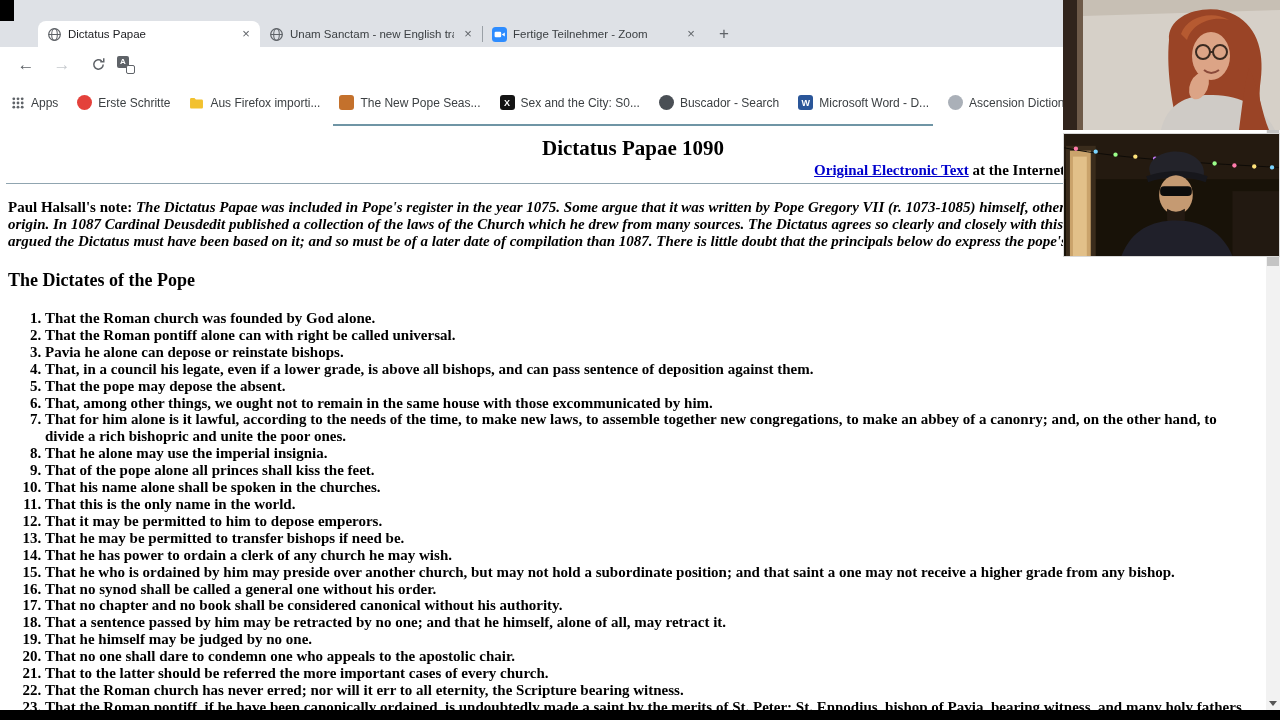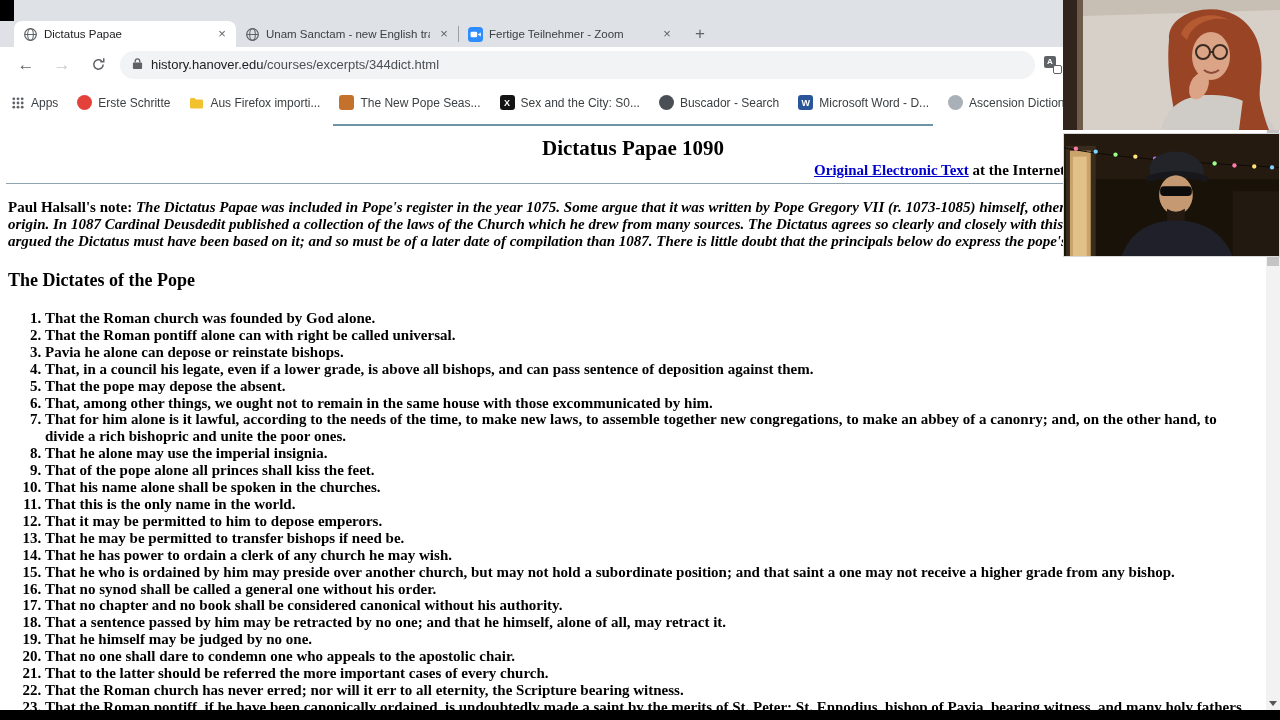--- a/index.html
+++ b/index.html
@@ -5,21 +5,21 @@
   * { box-sizing: border-box; margin: 0; padding: 0; }
   html, body { width: 1280px; height: 720px; overflow: hidden; }
   body { position: relative; background: #fff; font-family: "Liberation Sans", sans-serif; }
 
   
   .black-corner { position: absolute; left: 0; top: 0; width: 14px; height: 21px; background: #000; z-index: 6; }
   .tabstrip { position: absolute; left: 0; top: 0; width: 1280px; height: 47px; background: #dee1e6; }
   .tabs { position: absolute; left: 14px; top: 21px; height: 26px; display: flex; }
   .tab { width: 222px; display: flex; align-items: center; gap: 6px; padding: 0 6px 0 9px;
          font-size: 11.5px; color: #3c4043; position: relative; border-radius: 8px 8px 0 0; }
-  .tab.active { background: #fff; color: #202124; }
+  .tab.active { background: #fff; color: #202124; margin-left: 24px; }
   .tab .tab-title { flex: 1; white-space: nowrap; overflow: hidden; }
   .tab .tab-close { flex-shrink: 0; width: 16px; height: 16px; line-height: 15px; text-align: center;
                     border-radius: 50%; color: #5f6368; font-size: 13px; cursor: default; }
   .tab .favicon { flex-shrink: 0; width: 15px; height: 15px; display: flex; align-items: center; justify-content: center; }
   .tab-divider { width: 1px; height: 16px; background: #9aa0a6; align-self: center; }
   .newtab { width: 26px; height: 26px; margin-left: 6px; display: flex; align-items: center; justify-content: center;
             font-size: 17px; color: #5f6368; }
 
   .addressbar { position: absolute; left: 0; top: 47px; width: 1280px; height: 35px; background: #fff;
                 display: flex; align-items: center; }
@@ -133,31 +133,20 @@
 
 <div class="addressbar">
   <span class="navbtn">←</span>
   <span class="navbtn disabled">→</span>
   <span class="navbtn reload">
     <svg viewBox="0 0 16 16" width="15" height="15">
         <path d="M13 8a5 5 0 1 1-1.6-3.7" fill="none" stroke="#5f6368" stroke-width="1.6"></path>
         <path d="M13.6 1.4v3.7H9.9" fill="none" stroke="#5f6368" stroke-width="1.6"></path>
       </svg>
   </span>
-  <div class="omnibox">
-    <span>
-      <svg viewBox="0 0 12 14" width="11" height="13">
-          <rect x="1" y="6" width="10" height="7" rx="1" fill="#5f6368"></rect>
-          <path d="M3.5 6V4.5a2.5 2.5 0 0 1 5 0V6" fill="none" stroke="#5f6368" stroke-width="1.4"></path>
-        </svg>
-    </span>
-    <span>
-      <span class="url-domain">history.hanover.edu</span><span class="url-path">/courses/excerpts/344dict.html</span>
-    </span>
-  </div>
   <span class="page-action">
     <span class="ta">A</span>
     <span class="tb"></span>
   </span>
 </div>
 
 <div class="bookmarksbar">
   <div class="bm">
     <span class="bmi">
       <svg viewBox="0 0 15 15" width="14" height="14">

